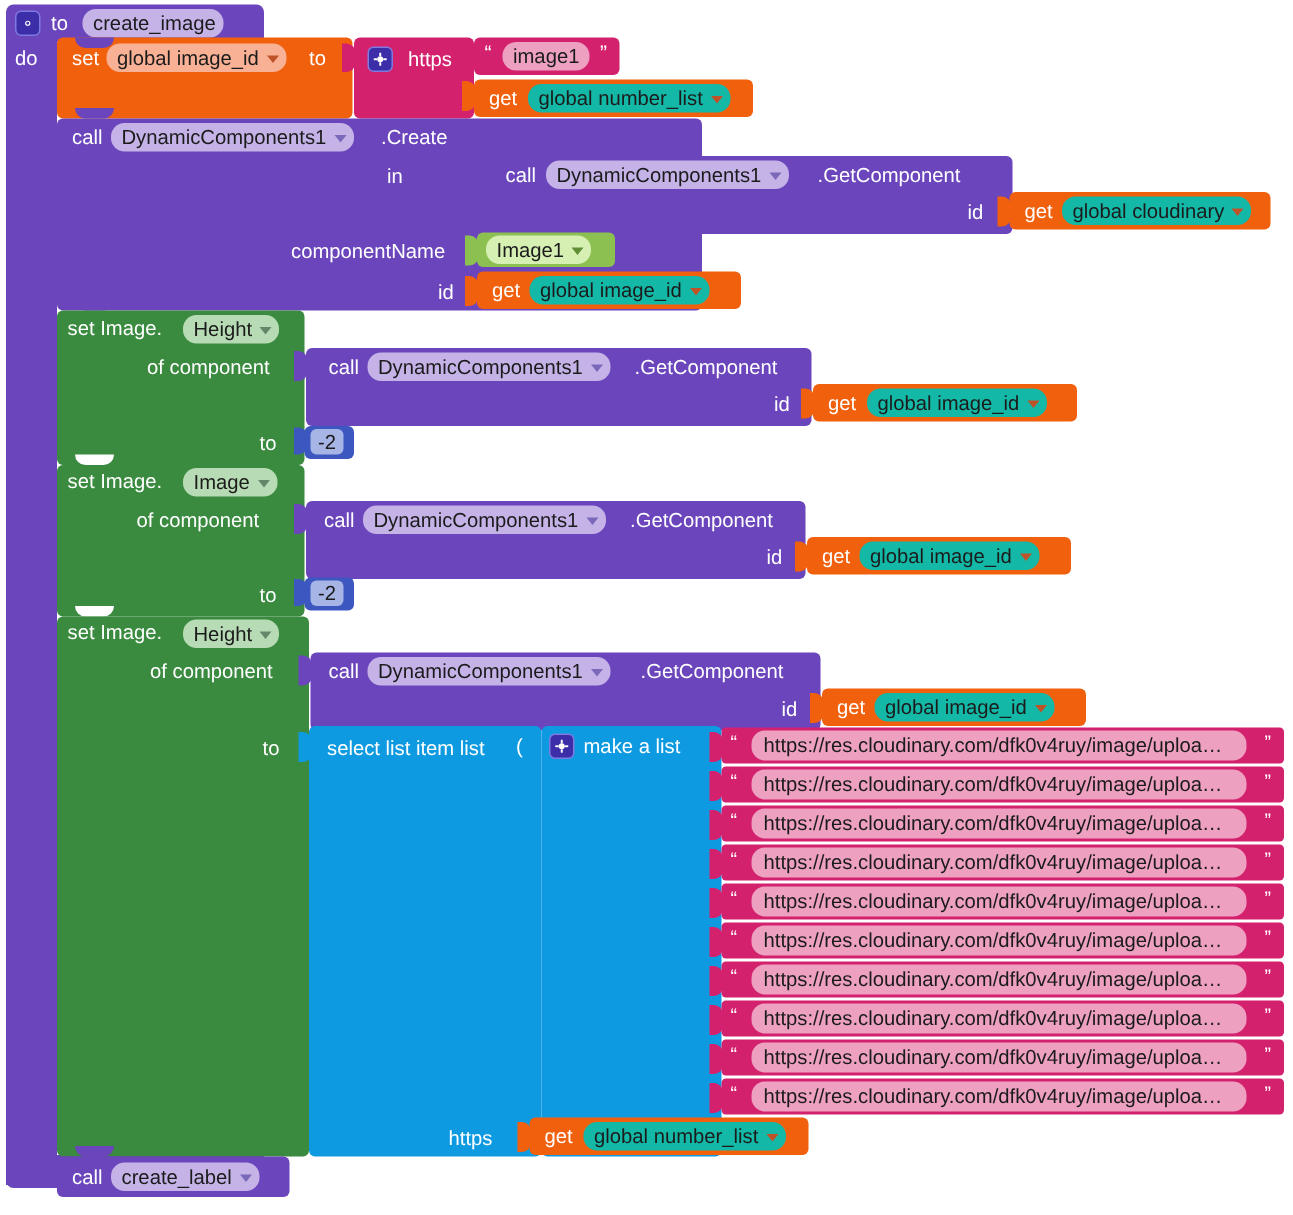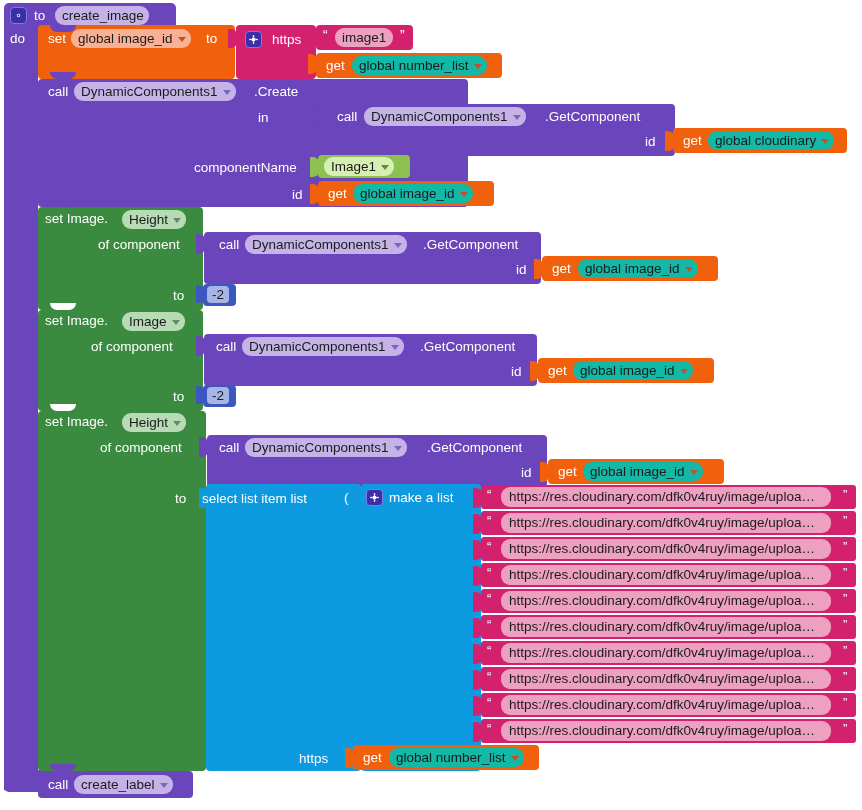--- a/index.html
+++ b/index.html
@@ -308,21 +308,21 @@
   <div class="lbl" style="left:558px; top:465px;">get</div>
   <div class="field c-getf" style="left:583px; top:462px;">
     <span>global image_id</span>
     <span class="caret on-orange"></span>
   </div>
 
   <div class="lbl" style="left:175px; top:492px;">to</div>
   <div class="socket c-list" style="left:199px; top:488px;"></div>
 
   <div class="blk c-list" style="left:206px; top:484px; width:155px; height:287px; border-radius:4px 4px 4px 4px;"></div>
-  <div class="lbl" style="left:202px; top:492px;">select list item  list</div>
+  <div class="lbl" style="left:218px; top:492px;">select list item  list</div>
   <div class="lbl" style="left:344px; top:491px;">(</div>
 
   <div class="blk c-list" style="left:361px; top:484px; width:120px; height:287px;"></div>
   <div class="gear" style="left:366px; top:489px;">
     <svg width="11" height="11" viewBox="0 0 24 24">
         <circle cx="12" cy="12" r="4.4" fill="#ffffff"></circle>
         <rect x="10.6" y="2.6" width="2.8" height="5" fill="#ffffff"></rect>
         <rect x="10.6" y="16.4" width="2.8" height="5" fill="#ffffff"></rect>
         <rect x="2.6" y="10.6" width="5" height="2.8" fill="#ffffff"></rect>
         <rect x="16.4" y="10.6" width="5" height="2.8" fill="#ffffff"></rect>

